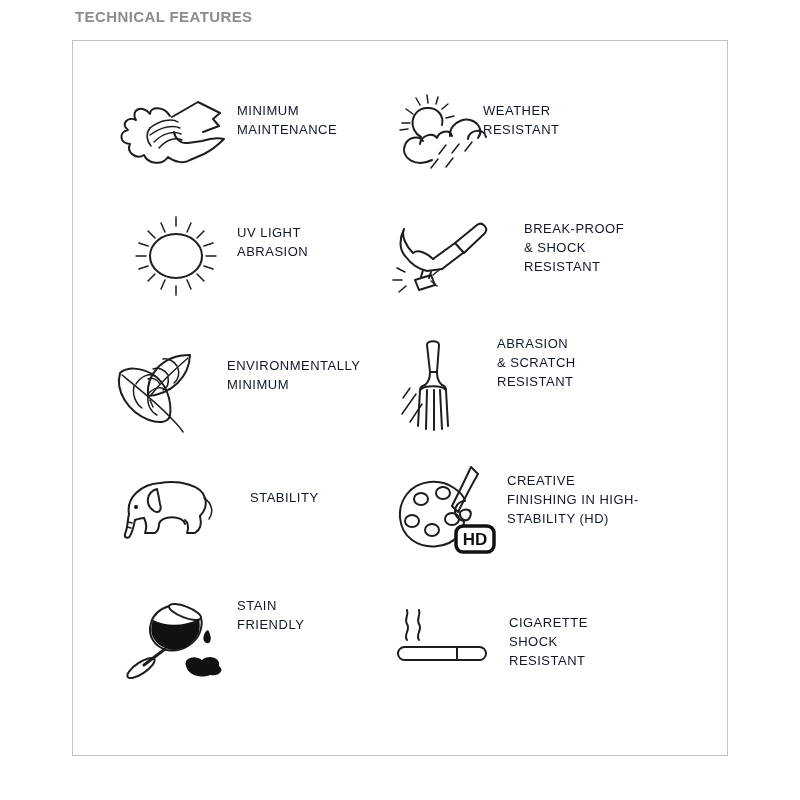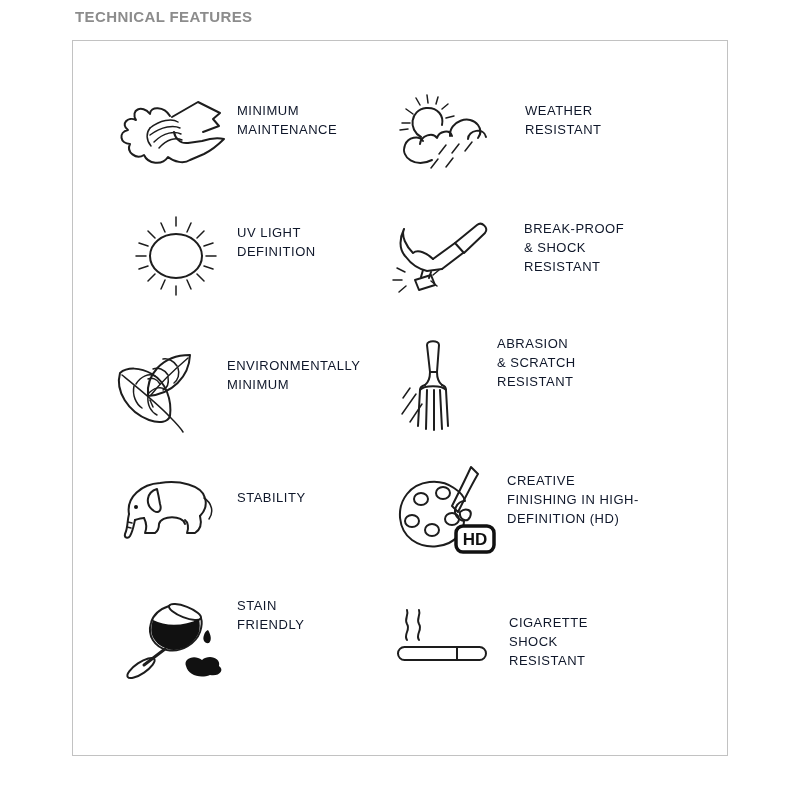--- a/index.html
+++ b/index.html
@@ -38,29 +38,29 @@
 
   <svg class="icon" style="left:394px;top:92px" width="98" height="84" viewBox="0 0 98 84">
     <path class="ln" d="M27,45 C14,38 16,18 32,16 C44,15 50,24 48,33"></path>
     <path class="ln-t" d="M8,31 L16,31 M6,38 L14,37 M12,17 L19,22 M22,6 L26,13 M33,3 L34,11 M44,5 L42,12 M54,12 L48,17 M60,24 L52,26"></path>
     <path class="ln" d="M26,52 C27,43 39,40 43,46 C45,39 56,37 58,44"></path>
     <path class="ln" d="M56,44 C55,29 76,22 84,33 C87,37 87,42 84,46"></path>
     <path class="ln" d="M74,47 C74,38 90,35 92,45"></path>
     <path class="ln" d="M38,68 C22,76 6,66 11,53 C14,45 25,43 29,49"></path>
     <path class="ln-t" d="M45,62 L52,53 M58,61 L65,52 M71,59 L78,50 M37,76 L44,67 M52,75 L59,66"></path>
   </svg>
-  <div class="label" style="left:525px;top:101px">WEATHER
+  <div class="label" style="left:483px;top:101px">WEATHER
 RESISTANT</div>
 
   <svg class="icon" style="left:128px;top:214px" width="96" height="84" viewBox="0 0 96 84">
     <ellipse class="ln" cx="48" cy="42" rx="26" ry="22"></ellipse>
     <path class="ln-t" d="M78,42 L88,42 M76,52 L85,55 M69,60 L76,67 M59,66 L63,75 M48,72 L48,81 M37,66 L33,75 M27,60 L20,67 M20,52 L11,55 M18,42 L8,42 M20,32 L11,29 M27,24 L20,17 M37,18 L33,9 M48,12 L48,3 M59,18 L63,9 M69,24 L76,17 M76,32 L85,29"></path>
   </svg>
   <div class="label" style="left:237px;top:223px">UV LIGHT
-DEFINITION</div>
+ABRASION</div>
 
   <svg class="icon" style="left:387px;top:208px" width="112" height="90" viewBox="0 0 112 90">
     <path class="ln" d="M68,35 L90,17 C95,13 102,20 98,25 L77,45 Z"></path>
     <path class="ln" d="M68,35 L46,51 M76,45 L55,61"></path>
     <path class="ln" d="M46,51 C40,45 31,41 26,45 C19,38 14,28 17,21 C13,29 11,41 19,49 C24,56 32,61 40,63 L55,61"></path>
     <path class="ln" d="M36,62 L34,69 M44,64 L42,70"></path>
     <path class="ln" d="M28,72 L44,67 L48,77 L32,82 Z"></path>
     <path class="ln-t" d="M10,60 L18,64 M6,72 L15,72 M12,84 L19,78 M52,62 L46,67 M50,78 L44,73"></path>
   </svg>
   <div class="label" style="left:524px;top:219px">BREAK-PROOF
@@ -95,39 +95,39 @@
     <path class="ln" d="M12,42 C9,25 25,12 43,11 C62,8 85,13 88,26 C90,33 88,39 83,44"></path>
     <path class="ln-t" d="M87,26 C95,31 97,40 92,47"></path>
     <path class="ln" d="M83,44 C85,52 83,58 78,61 L70,61 C72,56 71,50 68,48"></path>
     <path class="ln" d="M68,52 C66,43 44,43 42,52 C42,56 41,59 38,61 L28,61 C30,56 29,50 27,46"></path>
     <path class="ln" d="M27,46 C24,46 21,47 18,48"></path>
     <path class="ln" d="M12,42 C10,50 11,56 8,62 C7,66 11,67 13,64 C16,59 17,52 18,48"></path>
     <path class="ln-t" d="M11,50 L15,51 M10,55 L14,56"></path>
     <path class="ln" d="M40,17 C30,20 27,32 37,39 C42,42 45,38 43,32 C42,26 41,21 40,17"></path>
     <circle class="blk" cx="19" cy="35" r="2"></circle>
   </svg>
-  <div class="label" style="left:237px;top:488px">STABILITY</div>
+  <div class="label" style="left:250px;top:488px">STABILITY</div>
 
   <svg class="icon" style="left:390px;top:462px" width="106" height="98" viewBox="0 0 106 98">
     <path class="ln" d="M64,26 C50,16 28,18 17,32 C6,46 8,68 22,78 C36,88 58,86 68,74 C72,69 74,64 74,59 C67,58 63,51 66,45 C68,41 71,39 75,39 C74,34 70,30 64,26 Z"></path>
     <ellipse class="ln" cx="31" cy="37" rx="7" ry="6"></ellipse>
     <ellipse class="ln" cx="53" cy="31" rx="7" ry="6"></ellipse>
     <ellipse class="ln" cx="22" cy="59" rx="7" ry="6"></ellipse>
     <ellipse class="ln" cx="42" cy="68" rx="7" ry="6"></ellipse>
     <ellipse class="ln" cx="62" cy="57" rx="7" ry="6"></ellipse>
     <path class="ln" d="M81,5 C76,16 68,32 62,44 L68,50 C74,38 82,22 88,12 Z"></path>
     <path class="ln" d="M70,50 C76,45 83,48 80,55 C77,61 69,58 70,50 Z"></path>
     <g>
       <rect class="hd-box" x="66" y="64" width="38" height="26" rx="7"></rect>
       <text class="hd-txt" x="85" y="83" text-anchor="middle">HD</text>
     </g>
   </svg>
   <div class="label" style="left:507px;top:471px">CREATIVE
 FINISHING IN HIGH-
-DEFINITION (HD)</div>
+STABILITY (HD)</div>
 
   <svg class="icon" style="left:116px;top:590px" width="118" height="94" viewBox="0 0 118 94">
     <path class="ln" d="M53,16 C44,19 37,25 35,33 C31,46 39,57 51,60 C66,63 80,53 84,42 C86,36 86,31 85,28"></path>
     <ellipse class="ln" cx="69" cy="22" rx="17" ry="5.5" transform="rotate(21 69 22)"></ellipse>
     <path class="blk" d="M37,30 C50,37 69,36 83,29 C84,33 84,38 83,42 C80,50 73,57 64,59 C54,62 43,57 38,49 C34,43 35,36 37,30 Z"></path>
     <path class="ln" d="M49,59 L28,75" style="stroke-width:3"></path>
     <ellipse class="ln" cx="25" cy="78" rx="16" ry="5.5" transform="rotate(-34 25 78)"></ellipse>
     <path class="blk" d="M92,40 C95,45 96,50 93,53 C89,54 86,50 88,45 C89,42 90,41 92,40 Z"></path>
     <path class="blk" d="M70,76 C67,69 78,64 86,70 C93,64 105,68 103,76 C109,80 103,87 94,85 C84,89 72,85 70,76 Z"></path>
   </svg>

